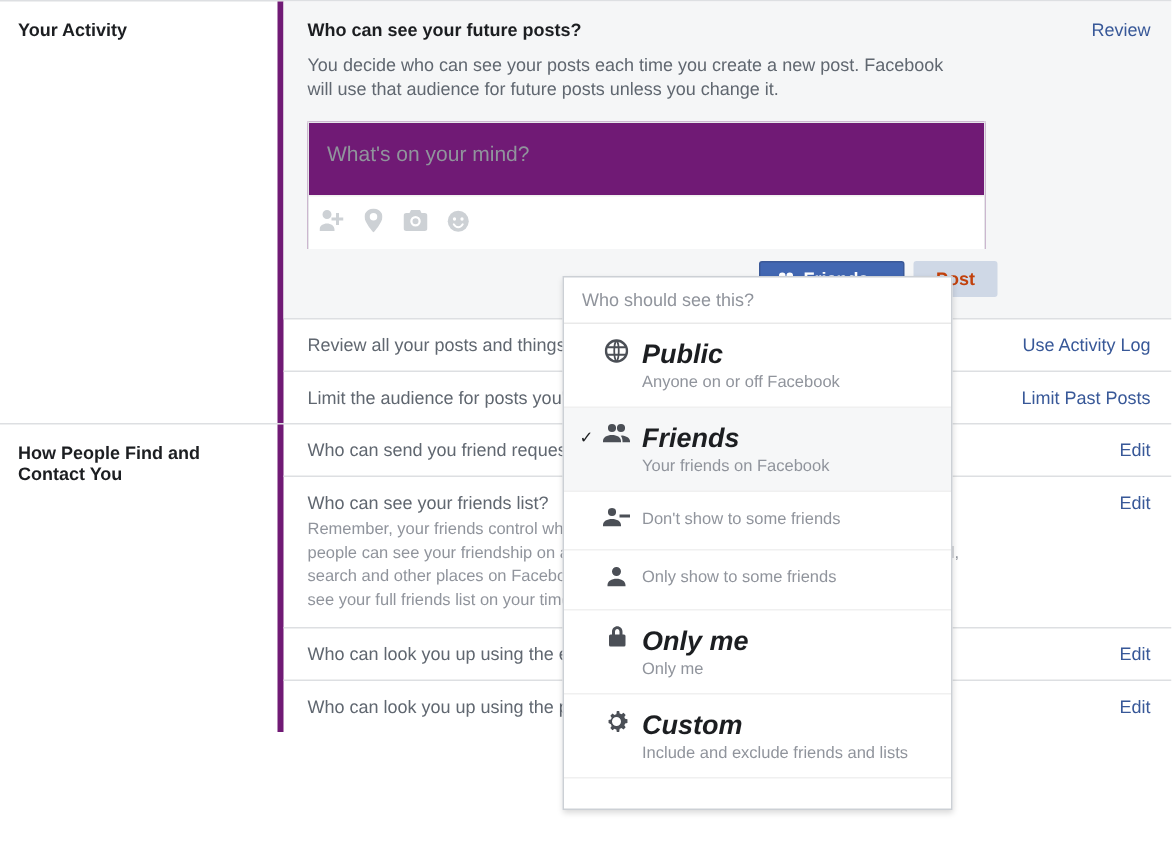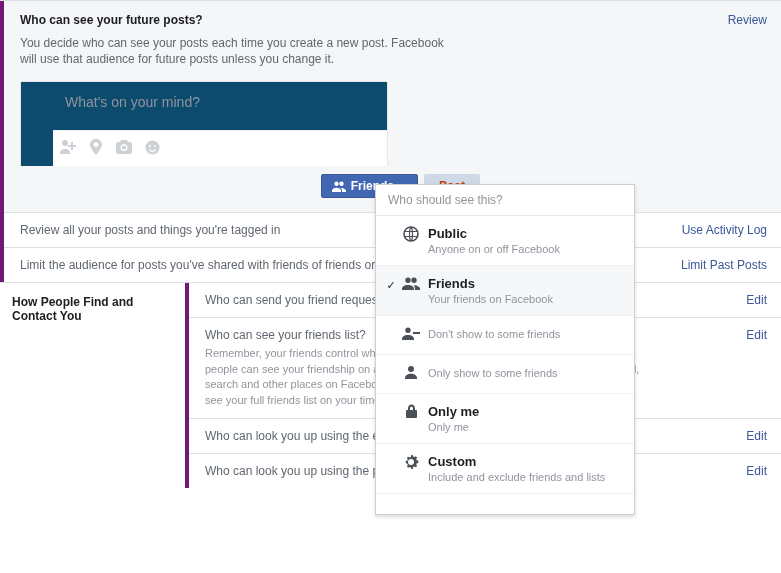--- a/index.html
+++ b/index.html
@@ -49,23 +49,22 @@
     color: #606770;
     font-size: 12px;
     margin-top: 8px;
     line-height: 1.35;
     max-width: 440px;
   }
   .composer {
     margin-top: 14px;
     border: 1px solid #e5e6e9;
     border-bottom: none;
-    background: #0c4a6e;
-    width: 368px;
-    padding-left: 32px;
+    background: #701a75;
+    width: 452px;
   }
   .composer-text {
     padding: 12px;
     min-height: 48px;
     color: #90949c;
     font-size: 14px;
   }
   .composer-toolbar {
     height: 36px;
     border-top: 1px solid #f0f0f0;
@@ -174,29 +173,30 @@
   }
   .dd-icon {
     width:22px;
     font-size:16px;
     color:#444;
     margin: 0 6px 0 2px;
     text-align:center;
     flex-shrink:0;
   }
   .dd-body { flex:1; }
-  .dd-title { font-weight:bold; font-size:13px; color:#1c1e21; }
+  .dd-title { font-weight:bold; font-size:18px; color:#1c1e21;font-style:italic; }
   .dd-sub { color:#90949c; font-size:11px; margin-top:2px; }
   .dd-footer { height:20px; }
   #section-contact .left-col { padding-top:12px; }
 </style>
 </head>
 <body>
 
 <div class="container">
+  <div class="left-col">Your Activity</div>
   <div class="right-col">
     <div class="section-top">
       <div class="section-title">Who can see your future posts?</div>
       <div class="close-link">Review</div>
       <div class="section-desc">You decide who can see your posts each time you create a new post. Facebook will use that audience for future posts unless you change it.</div>
       <div class="composer">
         <div class="composer-text">What's on your mind?</div>
         <div class="composer-toolbar">
           <span class="toolbar-icon">
             <svg width="16" height="14" viewBox="0 0 16 14">

